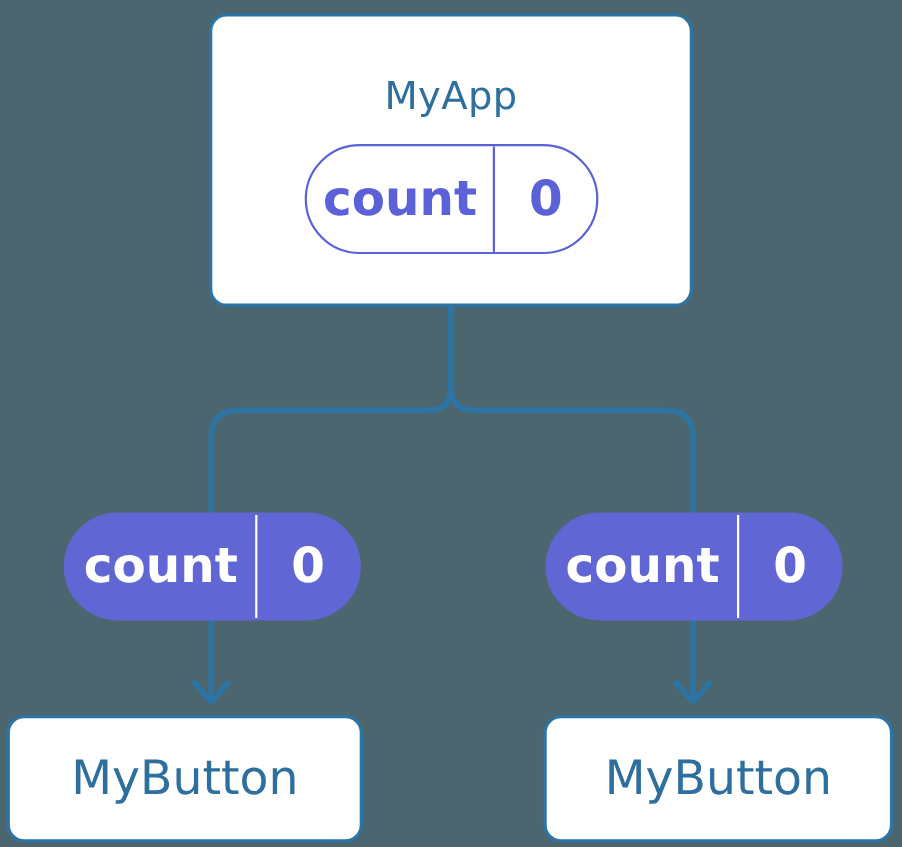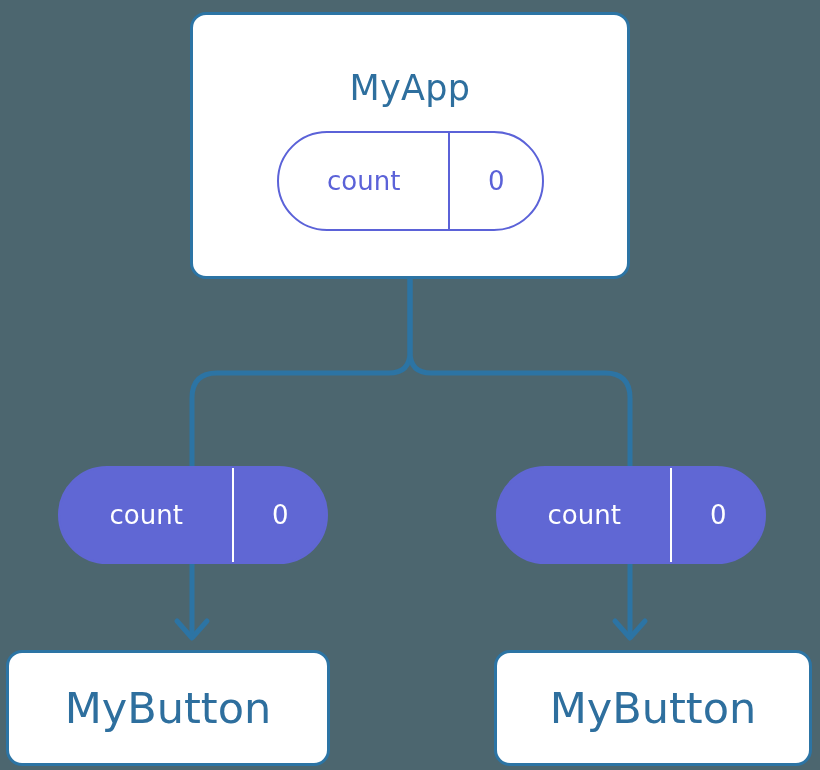--- a/index.html
+++ b/index.html
@@ -68,22 +68,22 @@
     border-radius: 999px;
     overflow: hidden;
     z-index: 3;
   }
 
   .pill-key, .pill-val {
     display: flex;
     align-items: center;
     justify-content: center;
     box-sizing: border-box;
-    font-size: 26px;
-    font-weight: 400;
+    font-size: 44px;
+    font-weight: 700;
     line-height: 1;
   }
 
   
   .pill.outline {
     border: 2px solid #5b62d8;
     background: #ffffff;
   }
   .pill.outline .pill-key,
   .pill.outline .pill-val {

